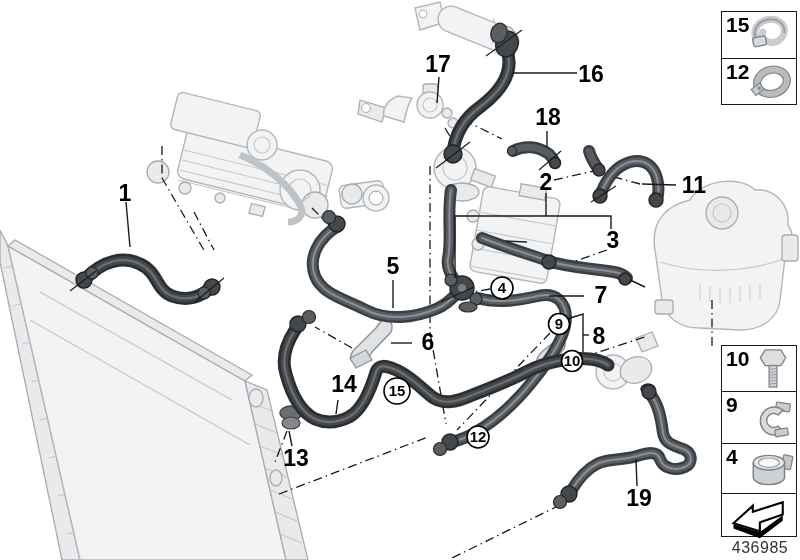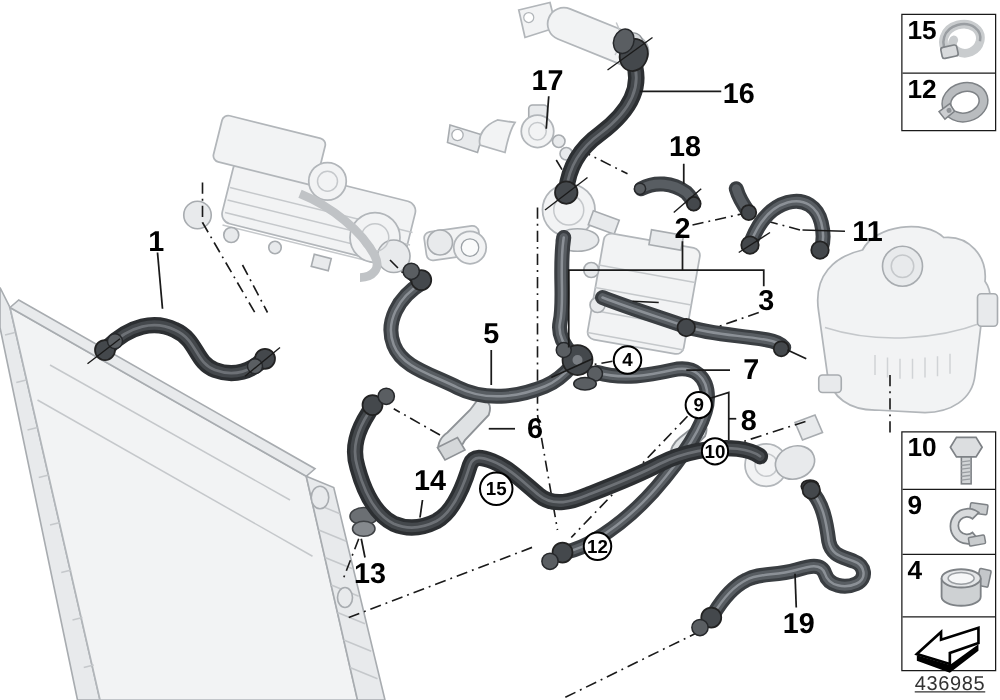--- a/index.html
+++ b/index.html
@@ -24,21 +24,21 @@
   .clbl{font:bold 15px "Liberation Sans",sans-serif;fill:#000;text-anchor:middle}
   .cc{fill:#fff;stroke:#000;stroke-width:1.6}
   
   .legend{position:absolute;border:1.6px solid #1a1a1a;background:#fff;box-sizing:border-box;
           display:flex;flex-direction:column;}
   .cell{position:relative;border-top:1.4px solid #1a1a1a;flex:0 0 auto;}
   .cell:first-child{border-top:none;}
   .cell .num{position:absolute;left:4px;top:1px;font-weight:bold;font-size:21px;color:#000;}
   .cell .ic{position:absolute;right:1px;bottom:1px;}
   .partnum{position:absolute;left:720px;top:539px;width:80px;text-align:center;
-           font-size:16px;color:#333;letter-spacing:.5px;text-decoration:underline;}
+           font-size:16px;color:#333;letter-spacing:.5px;}
 </style>
 </head>
 <body>
 
 <div class="stage">
 <svg class="art" width="800" height="560" viewBox="0 0 800 560">
   <defs>
     <path id="h1" d="M86,278 C104,260 124,256 140,264 C158,272 156,290 172,296 C188,302 202,296 210,288"></path>
     <path id="h16" d="M506,47 C516,72 500,92 480,107 C462,120 455,135 453,152"></path>
     <path id="h18" d="M513,151 C524,145 538,146 549,154 C552,157 554,160 555,163"></path>

